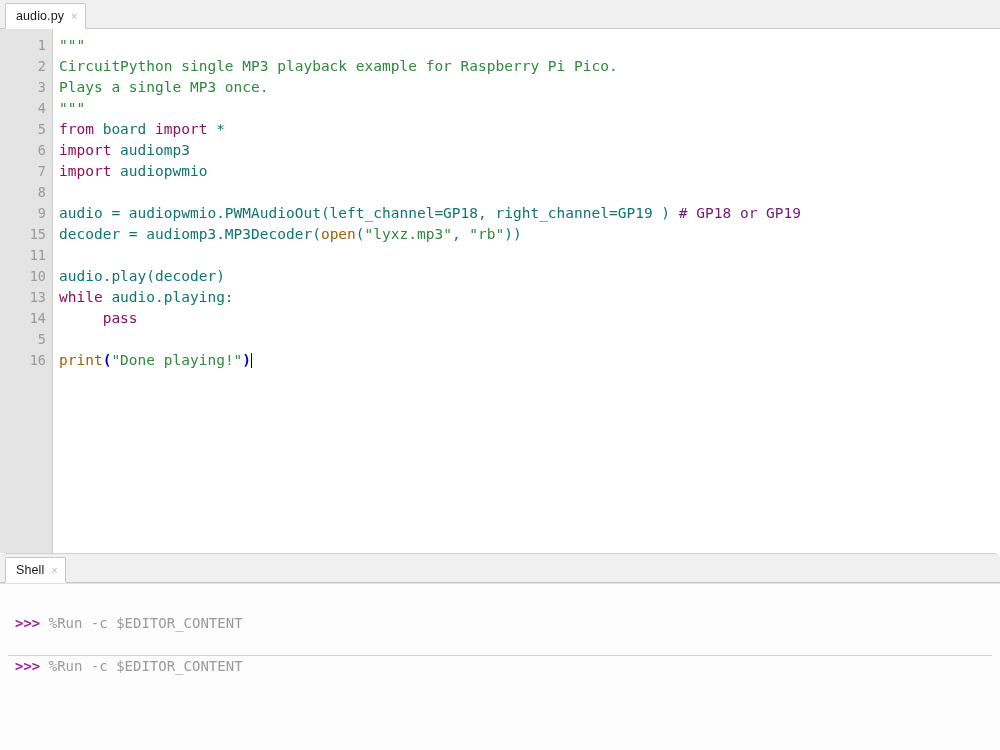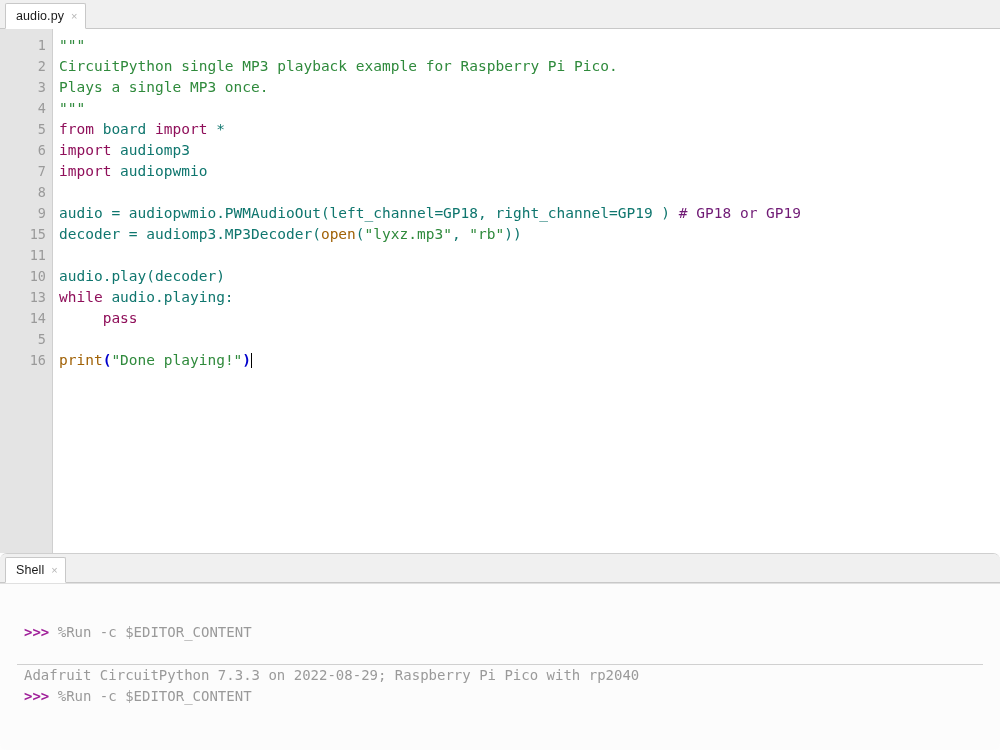--- a/index.html
+++ b/index.html
@@ -122,21 +122,21 @@
     background: #fcfcfc;
     border-top: 1px solid #cfcfcf;
     overflow: hidden;
     border-radius: 7px;
   }
   .shell-body {
     flex: 1 1 auto;
     background: #fcfcfc;
     font-family: "DejaVu Sans Mono", monospace;
     font-size: 14px;
-    padding: 17px;
+    padding: 8px;
     overflow: hidden;
     position: relative;
     border-top: 1px solid #e0e0e0;
   }
   .sh-line {
     height: 21px;
     line-height: 21px;
     padding-left: 7px;
     white-space: pre;
   }
@@ -189,18 +189,17 @@
       <div class="tab">
         <span class="tab-label">Shell</span>
         <span class="tab-close">×</span>
       </div>
     </div>
     <div class="shell-body" id="shell-body">
         <div class="sh-spacer">&nbsp;</div>
         <div class="sh-line"><span class="sh-prompt">&gt;&gt;&gt;</span><span class="sh-cmd"> %Run -c $EDITOR_CONTENT</span></div>
         <div class="sh-spacer">&nbsp;</div>
         <div class="sh-rule"></div>
-        <div class="sh-line"><span class="sh-out">Adafruit CircuitPython 7.3.3 on 2022-08-29; Raspberry Pi Pico with rp2040</span></div>
         <div class="sh-line"><span class="sh-prompt">&gt;&gt;&gt;</span><span class="sh-cmd"> %Run -c $EDITOR_CONTENT</span></div>
       </div>
   </div>
 
 </div>
 
 </body></html>

